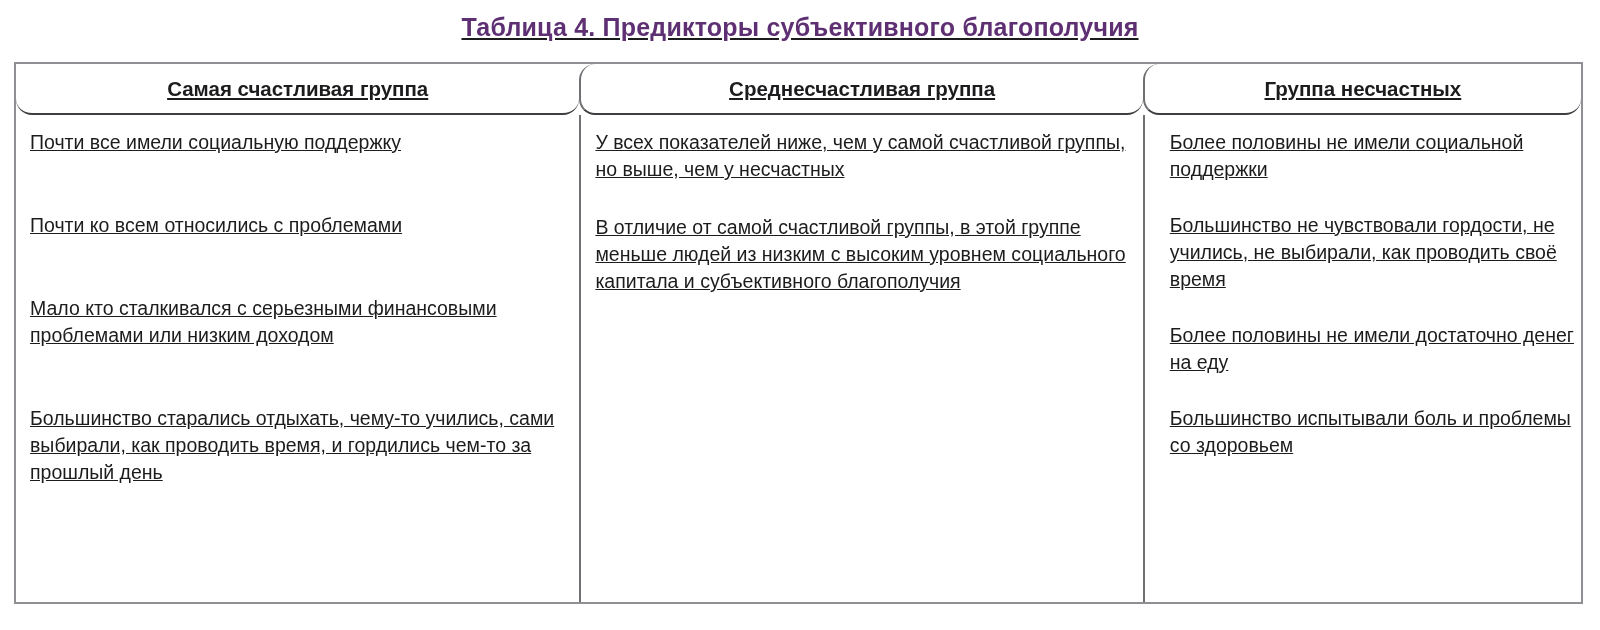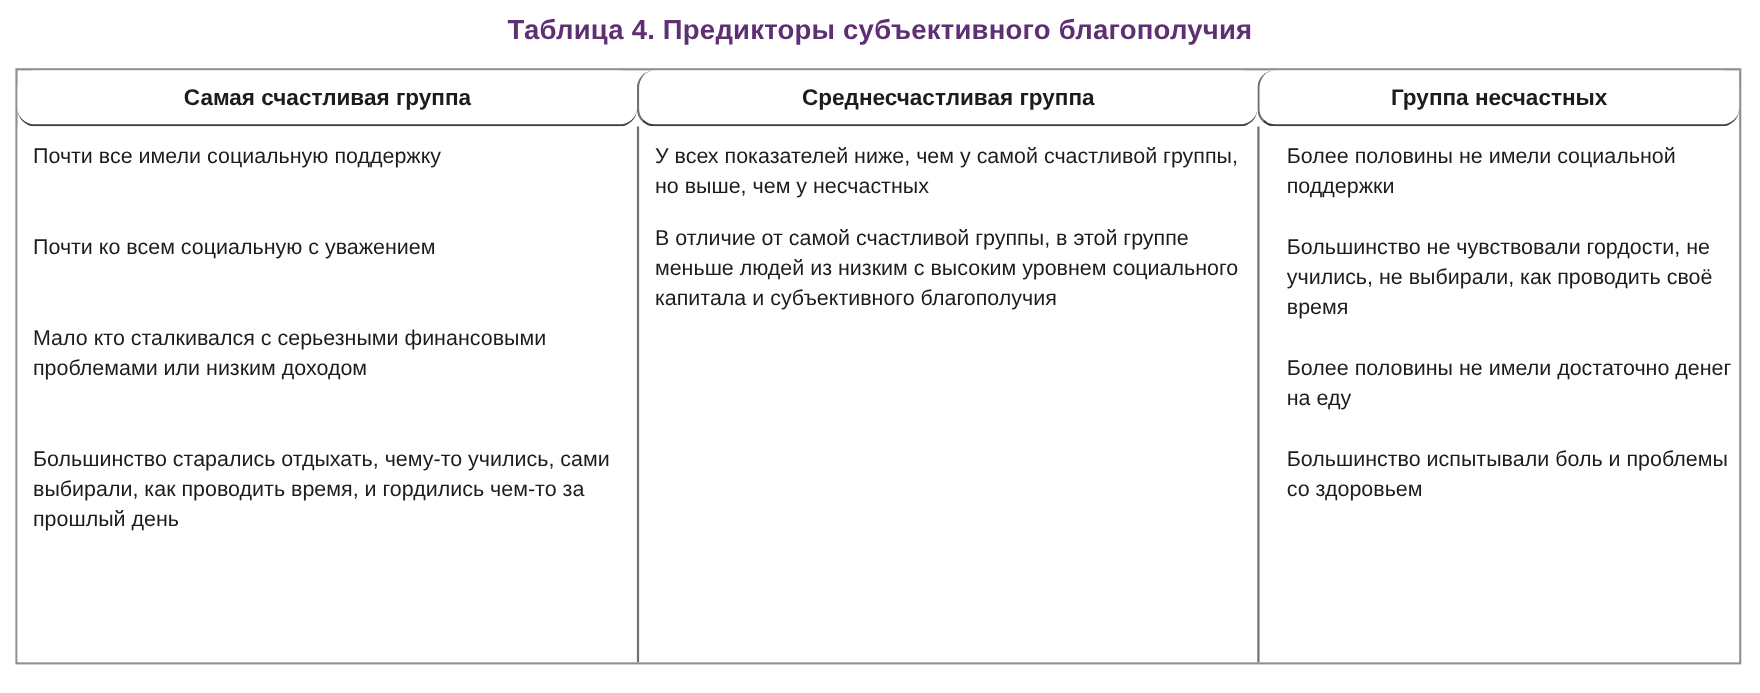--- a/index.html
+++ b/index.html
@@ -9,20 +9,21 @@
     width: 1600px;
     height: 630px;
     overflow: hidden;
     font-family: "Liberation Sans", sans-serif;
     color: var(--text-color, #1c1c1e);
   }
   .page {
     width: 1600px;
     height: 623px;
     box-sizing: border-box;
+    text-decoration: underline;
   }
   .page-title {
     margin: 0;
     padding-top: 13px;
     height: 49px;
     text-align: center;
     font-size: 25px;
     font-weight: bold;
     letter-spacing: 0.2px;
     color: var(--title-color, #5e3073);
@@ -56,40 +57,40 @@
   .body-cell {
     min-height: 487px;
     padding: 14px 2px 10px 14px;
     font-size: 19.5px;
     line-height: 27px;
   }
   .body-cell p {
     margin: 0;
   }
   .col0 p { margin-bottom: 56px; }
-  .col1 p { margin-bottom: 21px; }
+  .col1 p { margin-bottom: 31px; }
   .col2 p { margin-bottom: 29px; margin-left: 11px; }
   .body-cell p:last-child { margin-bottom: 0; }
 </style>
 </head>
 <body>
 
 <div class="page">
 
   <h1 class="page-title">Таблица 4. Предикторы субъективного благополучия</h1>
 
   <div class="table">
 
     <div class="cell header-cell">Самая счастливая группа</div>
     <div class="cell mid header-cell">Среднесчастливая группа</div>
     <div class="cell right header-cell">Группа несчастных</div>
 
     <div class="cell body-cell col0">
       <p>Почти все имели социальную поддержку</p>
-      <p>Почти ко всем социальную с уважением</p>
+      <p>Почти ко всем относились с проблемами</p>
       <p>Мало кто сталкивался с серьезными финансовыми проблемами или низким доходом</p>
       <p>Большинство старались отдыхать, чему-то учились, сами выбирали, как проводить время, и гордились чем-то за прошлый день</p>
     </div>
 
     <div class="cell mid body-cell col1">
       <p>У всех показателей ниже, чем у самой счастливой группы, но выше, чем у несчастных</p>
       <p>В отличие от самой счастливой группы, в этой группе меньше людей из низким с высоким уровнем социального капитала и субъективного благополучия</p>
     </div>
 
     <div class="cell right body-cell col2">

